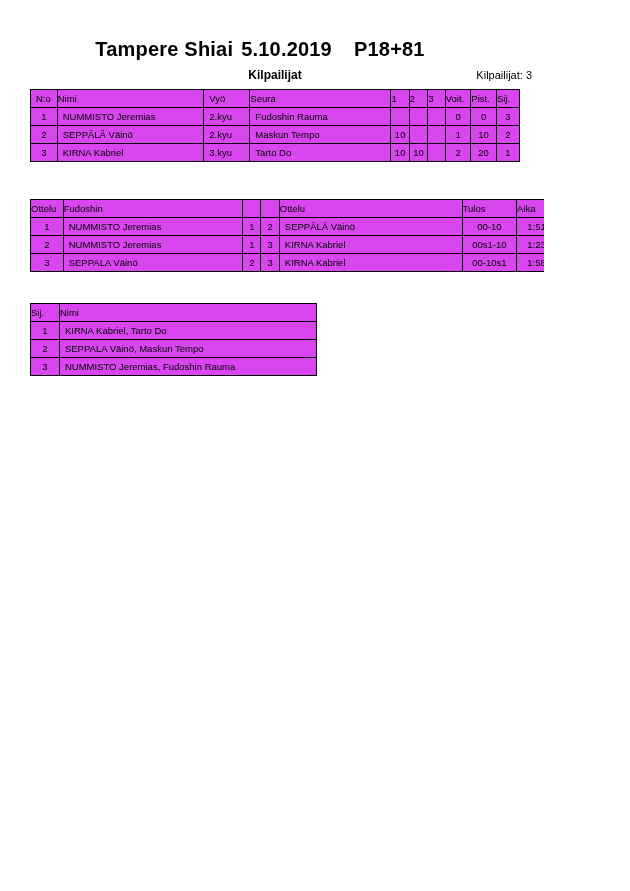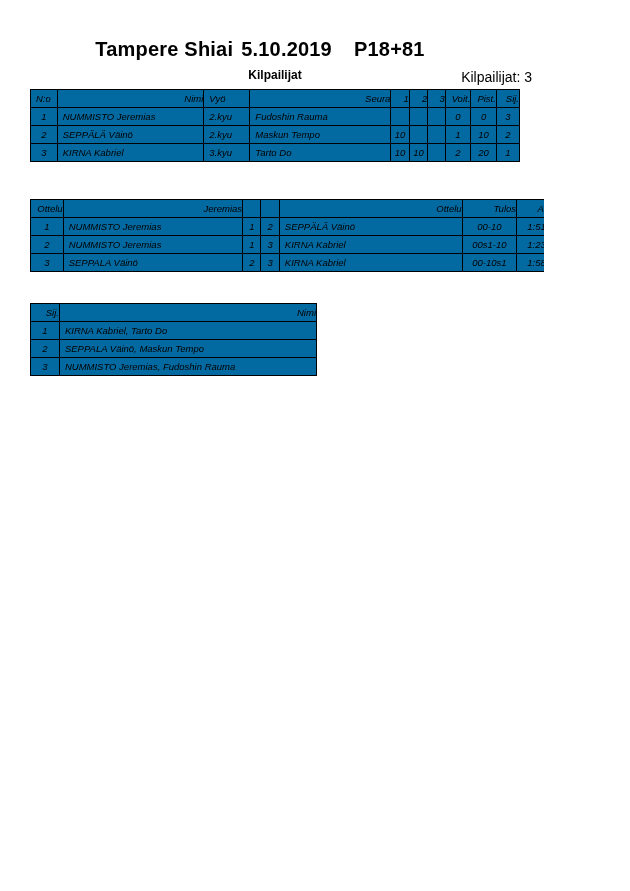--- a/index.html
+++ b/index.html
@@ -30,51 +30,50 @@
     font-size: 20px;
     font-weight: bold;
     letter-spacing: 0.2px;
   }
   .title .gap1 { display: inline-block; width: 8px; }
   .title .gap2 { display: inline-block; width: 22px; }
   .kilpailijat-count {
     position: absolute;
     right: 12px;
     top: 69px;
-    font-size: 14px;
+    font-size: 11px;
     text-align: right;
   }
   .section-label {
     position: absolute;
     font-size: 12px;
     font-weight: bold;
     text-align: center;
   }
   .label-kilpailijat { left: 30px; top: 68px; width: 490px; }
   .label-ottelut { left: 30px; top: 178px; width: 527px; }
   .label-tulokset { left: 30px; top: 287px; width: 287px; }
 
   table {
     border-collapse: collapse;
     position: absolute;
     font-size: 9.5px;
-    background: #0369a1;
-    font-style: italic;
+    background: #d946ef;
   }
   table td, table th {
     border: 1px solid #000000;
     padding: 0;
     height: 17px;
     font-weight: normal;
     font-size: 9.5px;
     vertical-align: middle;
   }
   th {
     font-weight: bold;
-    text-align: right;
+    text-align: left;
   }
   .cell-pad { padding-left: 5px; }
   .ctr { text-align: center; }
 
   
   #competitors-table {
     left: 30px;
     top: 89px;
     width: 490px;
   }
@@ -176,21 +175,21 @@
         <td class="ctr">1</td>
       </tr>
     </tbody>
   </table>
 
 
   <table id="matches-table">
     <thead>
       <tr>
         <th class="m-ottelu">Ottelu</th>
-        <th class="m-valk">Jeremias</th>
+        <th class="m-valk">Fudoshin</th>
         <th class="m-p1"></th>
         <th class="m-p2"></th>
         <th class="m-sin">Ottelu</th>
         <th class="m-tulos">Tulos</th>
         <th class="m-aika">Aika</th>
       </tr>
     </thead>
     <tbody>
       <tr>
         <td class="ctr">1</td>

